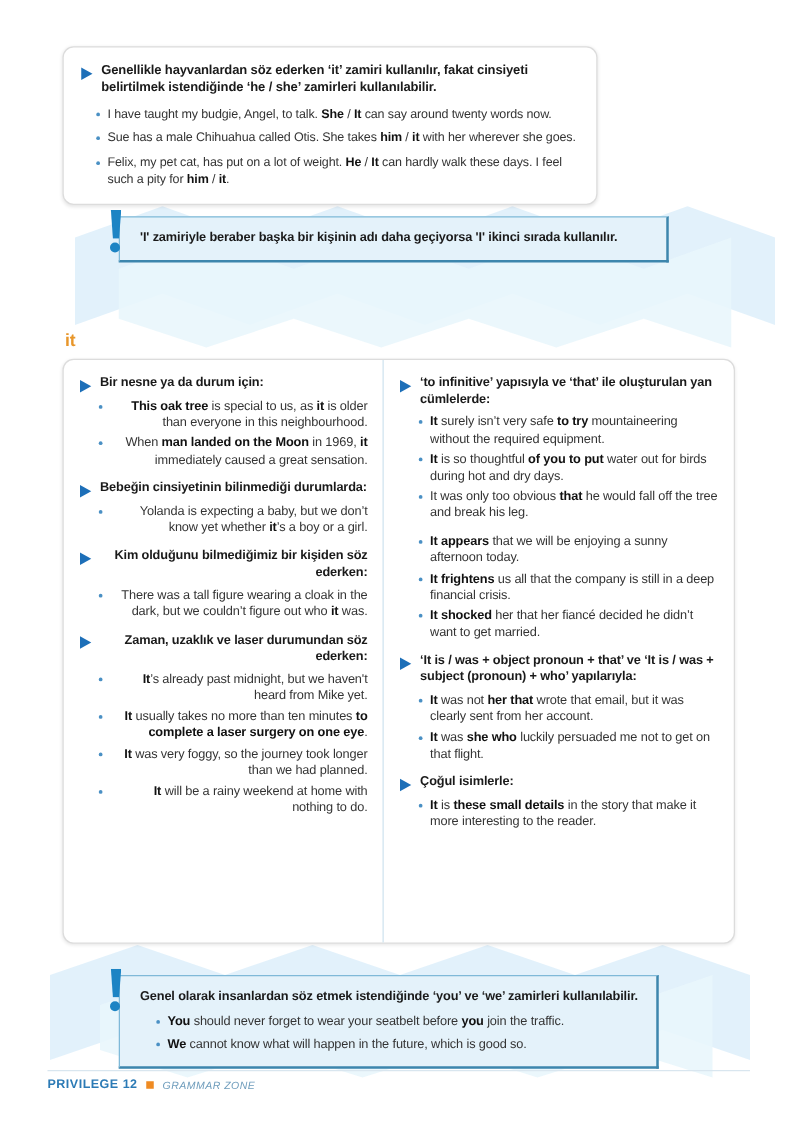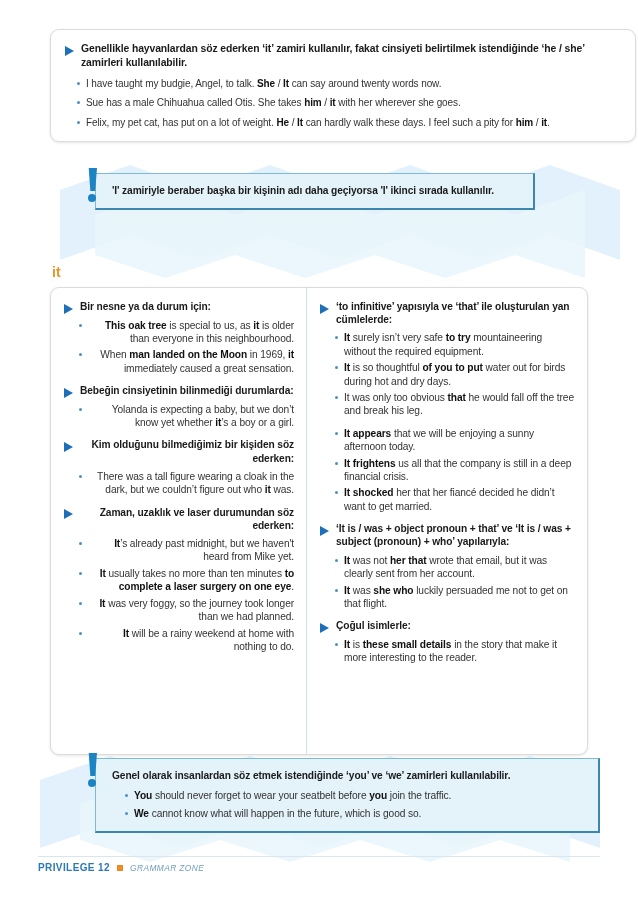--- a/index.html
+++ b/index.html
@@ -77,21 +77,21 @@
     content: "";
     position: absolute;
     left: 2px; top: 5px;
     width: 3px; height: 3px;
     border-radius: 50%;
     background: #4a90c4;
   }
   ul.bl > li b { color: #111111; font-weight: bold; }
 
   
-  #top-card { left: 50px; top: 29px; width: 586px; padding: 12px 12px 12px 14px; }
+  #top-card { left: 50px; top: 37px; width: 428px; padding: 12px 12px 12px 14px; }
   #top-card .hd { font-size: 10.4px; line-height: 14px; }
   #top-card ul.bl { margin-top: 7px; padding-left: 10px; }
   #top-card ul.bl > li { margin-bottom: 6px; font-size: 10px; }
   #top-card ul.bl > li:last-child { margin-bottom: 0; }
 
   
   .callout {
     position: absolute;
     background: #e4f2fa;
     border-top: 1px solid #7fb9d8;
@@ -157,21 +157,21 @@
   }
   #main-card .col-left  { width: 256px; text-align: right; }
   #main-card .col-right { width: 282px; border-left: 1px solid #cfe4f0; }
 
   .block { margin-bottom: 9px; }
   .block:last-child { margin-bottom: 0; }
   .block ul.bl { margin-top: 5px; padding-left: 13px; }
   .block ul.bl > li { margin-bottom: 3px; }
 
   
-  #bottom-callout { left: 95px; top: 758px; width: 505px; }
+  #bottom-callout { left: 95px; top: 780px; width: 432px; }
 
   
   #mid-callout { left: 95px; top: 173px; width: 440px; }
 
   
   #footer {
     position: absolute;
     left: 38px; top: 862px;
     display: flex;
     align-items: center;

